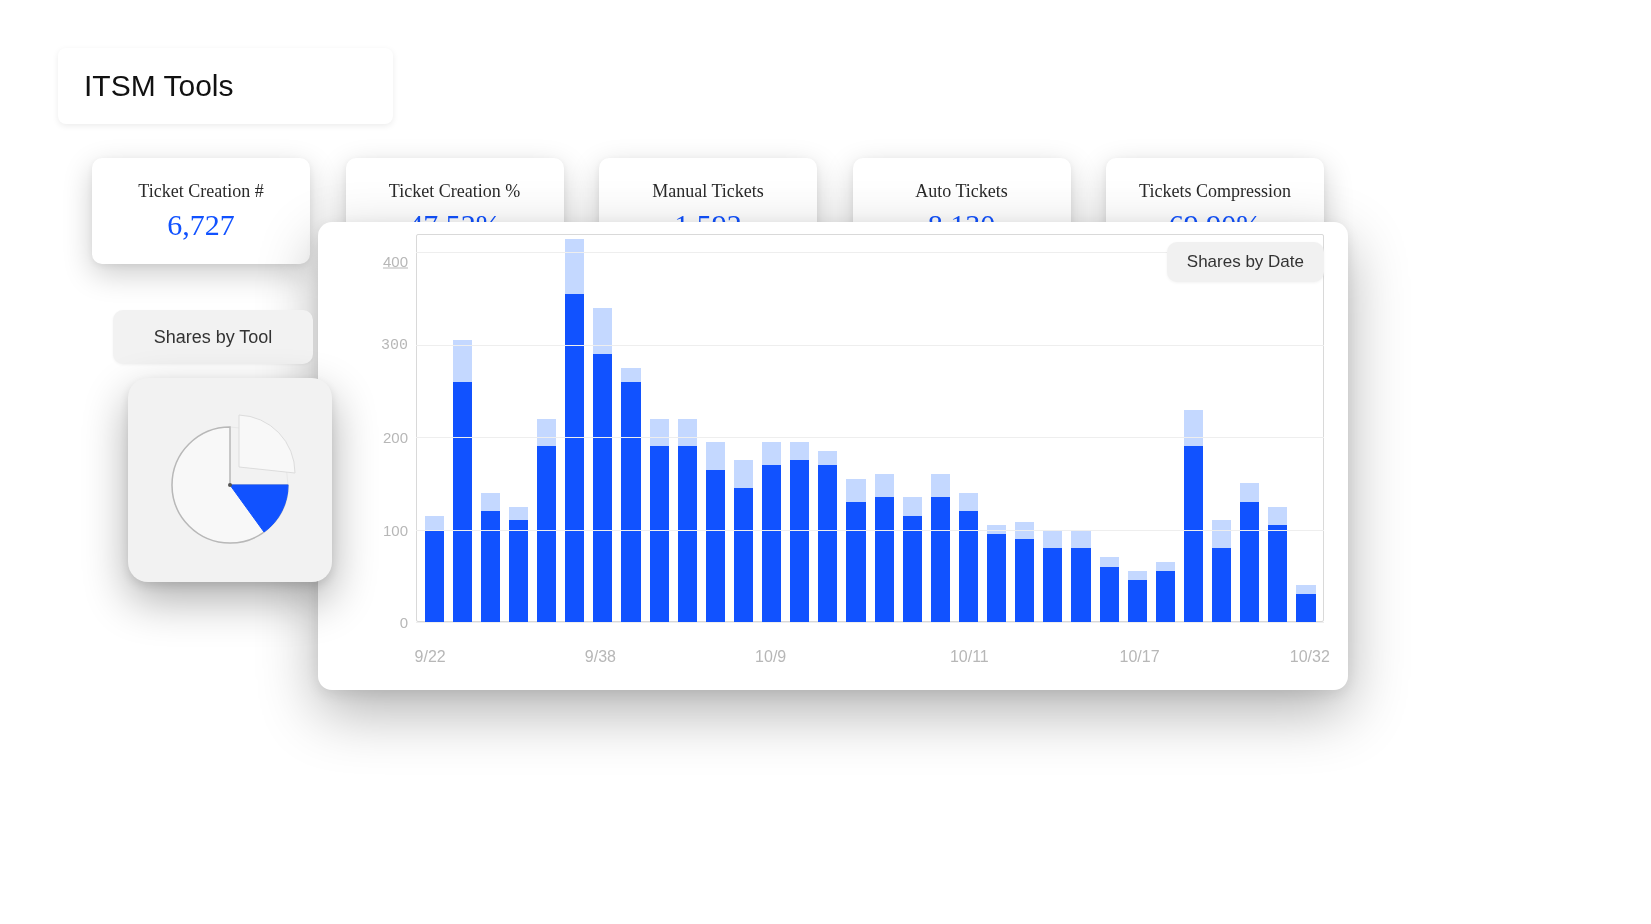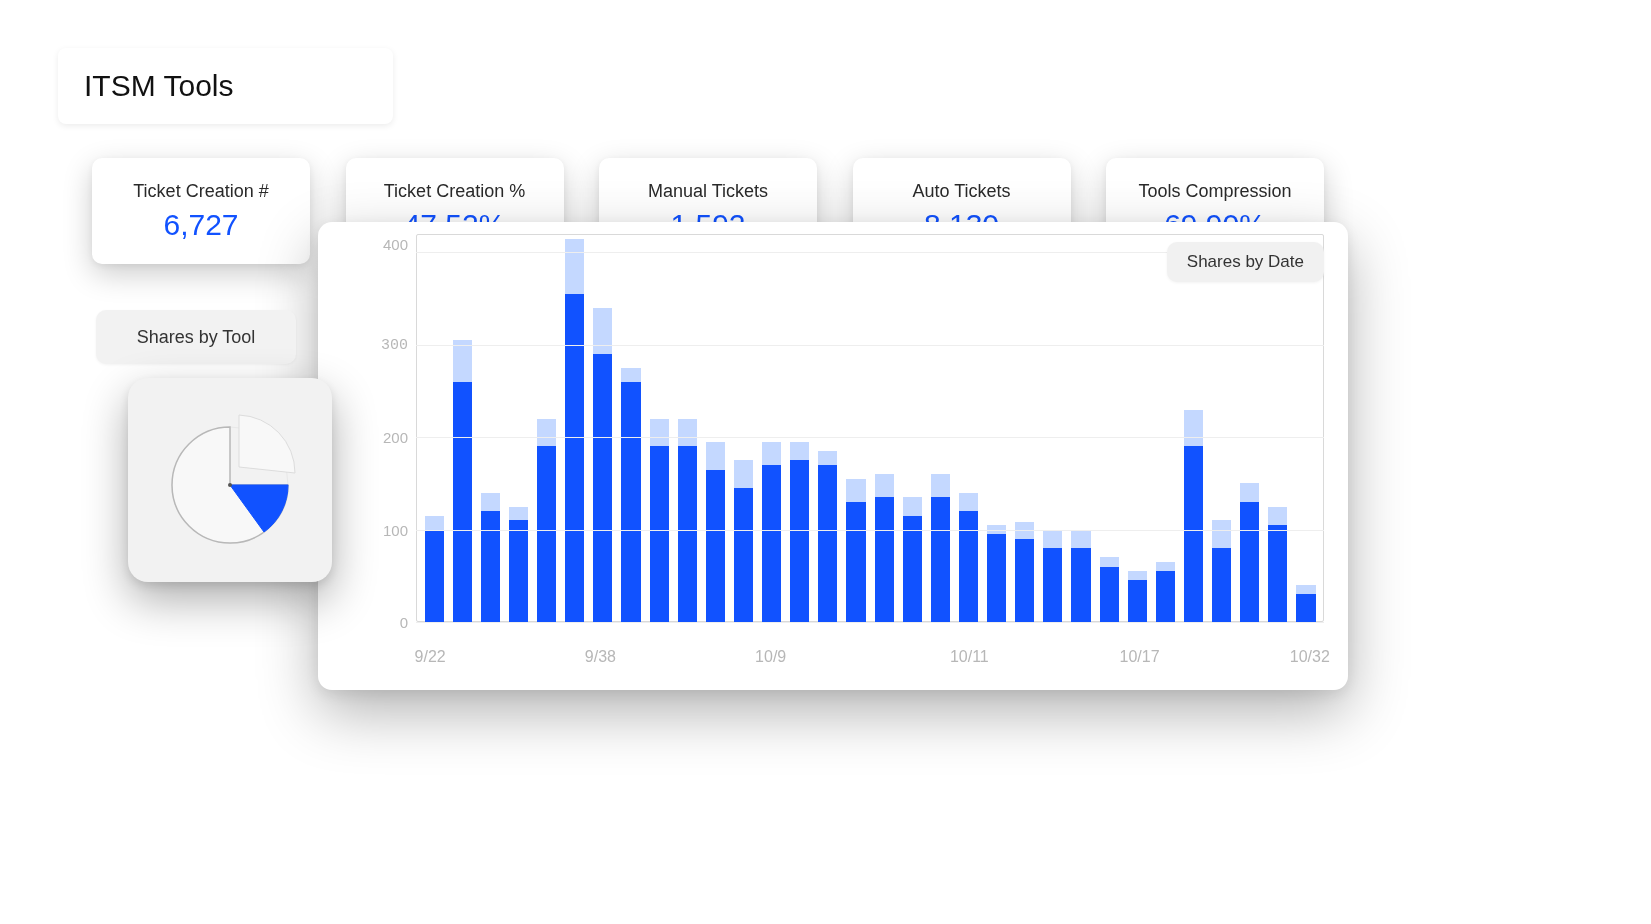--- a/index.html
+++ b/index.html
@@ -8,32 +8,32 @@
   
   .title-badge{
     position:absolute;left:58px;top:48px;width:335px;height:76px;
     background:#ffffff;border-radius:8px;
     box-shadow:0 2px 6px rgba(0,0,0,.08);
     display:flex;align-items:center;padding:0 26px;box-sizing:border-box;
   }
   .title-badge span{font-size:30px;font-weight:500;color:#111;}
 
   
-  .kpi-row{position:absolute;left:92px;top:158px;width:1232px;display:flex;justify-content:space-between;}
+  .kpi-row{position:absolute;left:92px;top:158px;width:1232px;display:flex;justify-content:space-between;font-family:Liberation Serif, serif;}
   .kpi-card{
     width:218px;height:106px;background:#ffffff;border-radius:10px;
     box-shadow:0 10px 30px rgba(0,0,0,.20),0 2px 6px rgba(0,0,0,.06);
     display:flex;flex-direction:column;align-items:center;justify-content:center;
   }
   .kpi-label{font-size:18px;color:#2a2a2a;margin-bottom:6px;}
   .kpi-value{font-size:30px;font-weight:500;color:#1152ff;}
 
   
   .pie-tile-label{
-    position:absolute;left:96px;top:310px;width:200px;height:54px;
+    position:absolute;left:113px;top:310px;width:200px;height:54px;
     background:#f2f2f2;border-radius:10px;
     display:flex;align-items:center;justify-content:center;
     box-shadow:0 1px 3px rgba(0,0,0,.05);
     z-index:3;
   }
   .pie-tile-label span{font-size:18px;color:#333;}
   .pie-tile{
     position:absolute;left:128px;top:378px;width:204px;height:204px;
     background:#f2f2f2;border-radius:20px;
     box-shadow:0 18px 45px rgba(0,0,0,.32),0 4px 10px rgba(0,0,0,.10);
@@ -95,21 +95,21 @@
     </div>
     <div class="kpi-card">
       <div class="kpi-label">Manual Tickets</div>
       <div class="kpi-value">1,592</div>
     </div>
     <div class="kpi-card">
       <div class="kpi-label">Auto Tickets</div>
       <div class="kpi-value">8,130</div>
     </div>
     <div class="kpi-card">
-      <div class="kpi-label">Tools Compression</div>
+      <div class="kpi-label">Tickets Compression</div>
       <div class="kpi-value">69.90%</div>
     </div>
   </div>
 
   <div class="pie-tile-label">
     <span>Shares by Tool</span>
   </div>
 
   <div class="pie-tile">
     <svg width="150" height="150" viewBox="0 0 150 150">
@@ -331,21 +331,21 @@
         </div>
     <div class="gridline" style="top: 388px;"></div>
         <div class="ylab" style="top: 388px;">0</div>
         <div class="gridline" style="top: 295.619px;"></div>
         <div class="ylab" style="top: 295.619px;">100</div>
         <div class="gridline" style="top: 203.238px;"></div>
         <div class="ylab" style="top: 203.238px;">200</div>
         <div class="gridline" style="top: 110.857px;"></div>
         <div class="ylab" style="top: 110.857px; font-family: Liberation Mono, monospace;">300</div>
         <div class="gridline" style="top: 18.4762px;"></div>
-        <div class="ylab" style="top: 10px;">400</div>
+        <div class="ylab" style="top: 27px; text-decoration: underline;">400</div>
       </div>
 
     <div class="xaxis" id="xaxis">
         <div class="xlab" style="left: 1.5625%;">9/22</div>
         <div class="xlab" style="left: 20.3125%;">9/38</div>
         <div class="xlab" style="left: 39.0625%;">10/9</div>
         <div class="xlab" style="left: 60.9375%;">10/11</div>
         <div class="xlab" style="left: 79.6875%;">10/17</div>
         <div class="xlab" style="left: 98.4375%;">10/32</div>
       </div>

